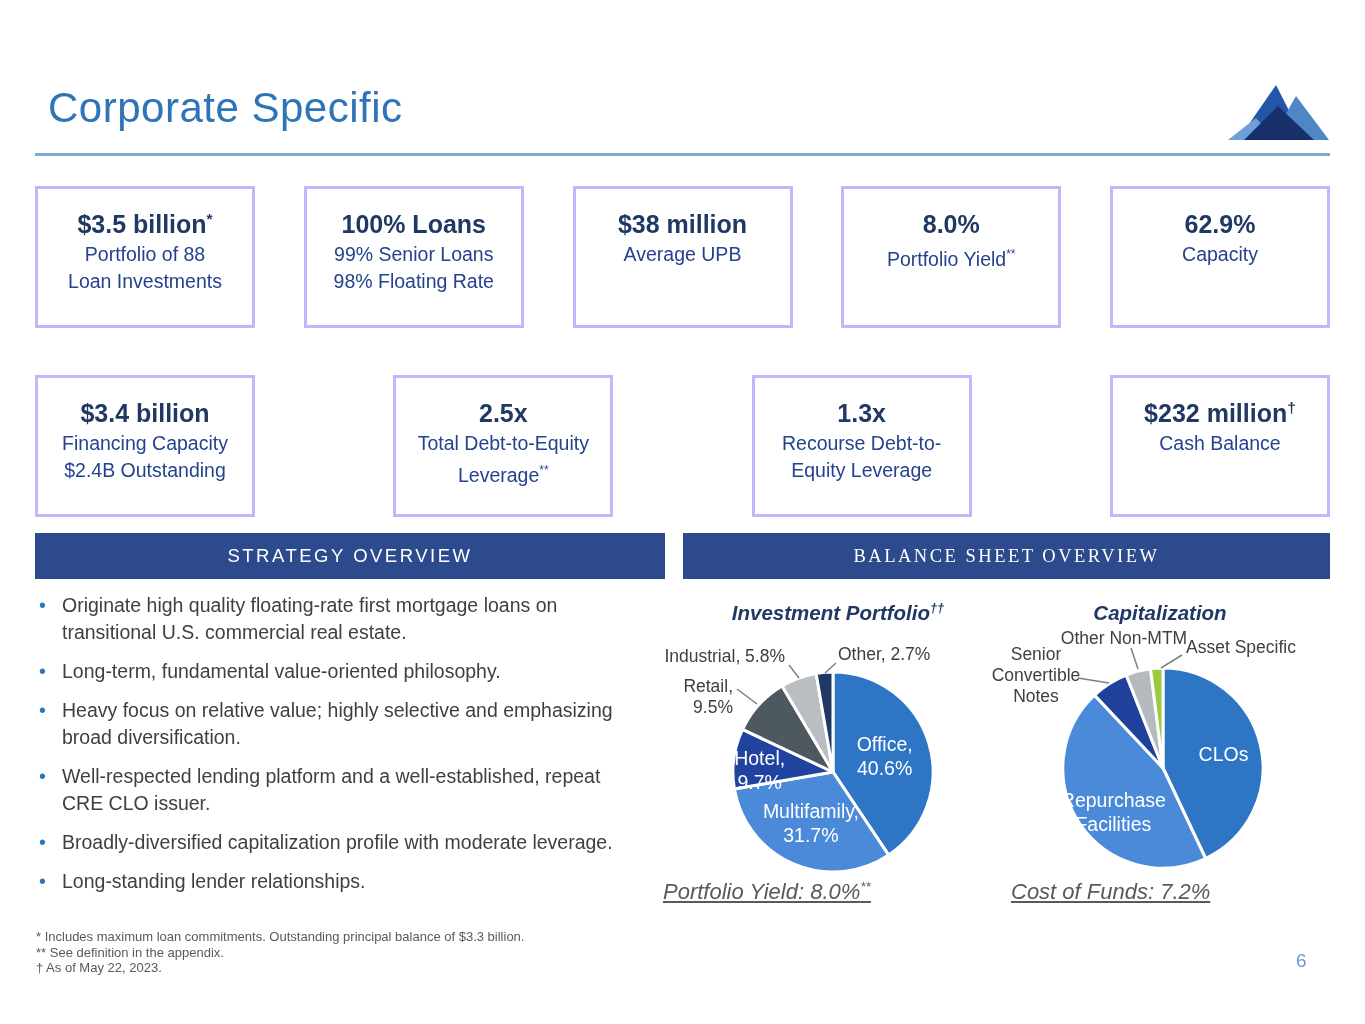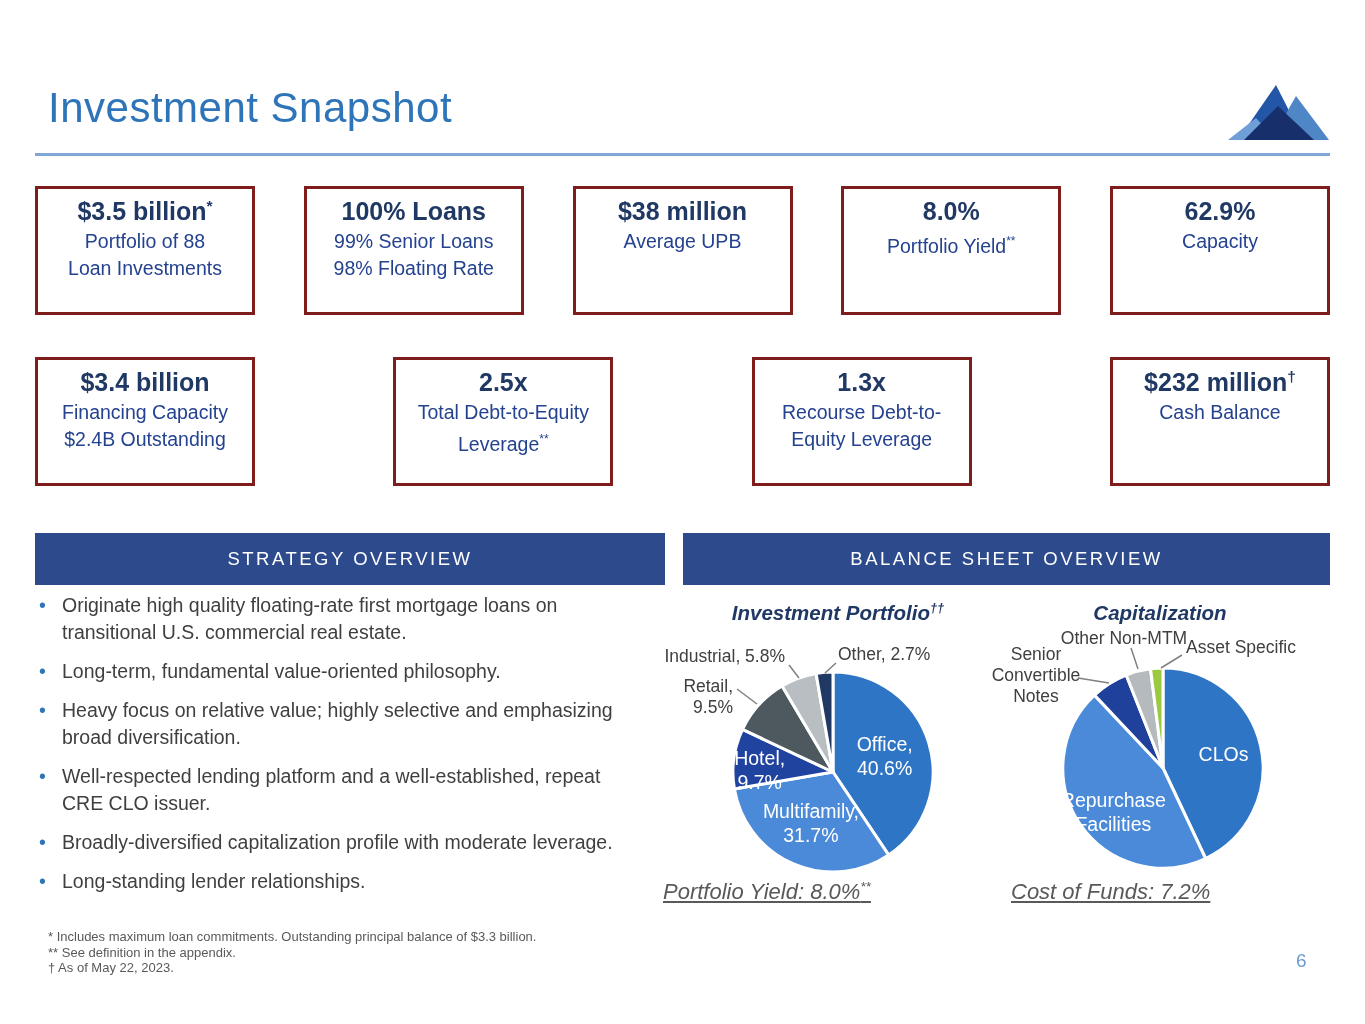--- a/index.html
+++ b/index.html
@@ -11,37 +11,37 @@
   .title {
     position:absolute; left:48px; top:84px;
     font-size:42px; font-weight:500; color:#2E74B8; letter-spacing:0.5px;
   }
   .rule { position:absolute; left:35px; top:153px; width:1295px; height:3px; background:#7FA8D9; }
   .logo { position:absolute; left:1226px; top:82px; }
 
   
   .stat-row { position:absolute; left:35px; width:1295px; display:flex; justify-content:space-between; }
   .row1 { top:186px; }
-  .row2 { top:357px;align-items:center; }
+  .row2 { top:375px;align-items:center; }
   .stat-box {
-    width:214px; height:123px; border:3px solid #7f1d1d; background:#fff;
-    text-align:center; 
+    width:214px; height:123px; border:3px solid #c4b5fd; background:#fff;
+    text-align:center; padding-top:13px;
   }
   .stat-value { font-size:25px; font-weight:bold; color:#203864; line-height:33px; white-space:nowrap; }
   .stat-line  { font-size:19.5px; color:#24428F; line-height:27px; white-space:nowrap; }
   sup { font-size:62%; }
 
   
   .bar {
-    position:absolute; top:533px; height:52px; background:#2C4A8C; color:#ffffff;
+    position:absolute; top:533px; height:46px; background:#2C4A8C; color:#ffffff;
     display:flex; align-items:center; justify-content:center;
     font-size:18.5px; letter-spacing:2.5px;text-align:right;
   }
   .bar-left  { left:35px;  width:630px; }
-  .bar-right { left:683px; width:647px; }
+  .bar-right { left:683px; width:647px;font-family:Liberation Serif, serif; }
 
   
   .bullets { position:absolute; left:35px; top:592px; width:648px; }
   .bullets ul { list-style:none; margin:0; padding:0; }
   .bullets li {
     position:relative; padding-left:27px; margin-bottom:12px;
     font-size:19.5px; line-height:27px; color:#3F3F3F; white-space:pre-line;
   }
   .bullets li::before { content:"\2022"; position:absolute; left:4px; top:0; color:#2E74B8; }
 
@@ -56,30 +56,30 @@
   #pie1 { left:650px; }
   #pie2 { left:990px; }
   .pie-caption {
     position:absolute; top:879px; width:340px; text-align:left;
     font-size:22px; font-style:italic; color:#595959;text-decoration:underline;
   }
   #pie1-caption { left:663px; }
   #pie2-caption { left:1011px; }
 
   
-  .footnotes { position:absolute; left:48px; top:929px; }
+  .footnotes { position:absolute; left:36px; top:929px; }
   .footnotes div { font-size:13px; color:#595959; line-height:15.5px; }
   .page-number { position:absolute; left:1296px; top:950px; font-size:19px; color:#6C9BD2; }
 </style>
 </head>
 <body>
 
 <div class="slide">
 
-  <div class="title">Investment Snapshot</div>
+  <div class="title">Corporate Specific</div>
   <div class="rule"></div>
   <div class="logo">
     <svg width="105" height="62" viewBox="0 0 105 62">
       <polygon points="12,58 50,3 78,58" fill="#2456A8"></polygon>
       <polygon points="45,58 70,14 103,58" fill="#4E86C6"></polygon>
       <polygon points="2,58 30,36 50,58" fill="#6F9FD8"></polygon>
       <polygon points="18,58 52,24 88,58" fill="#17306B"></polygon>
     </svg>
   </div>
 

